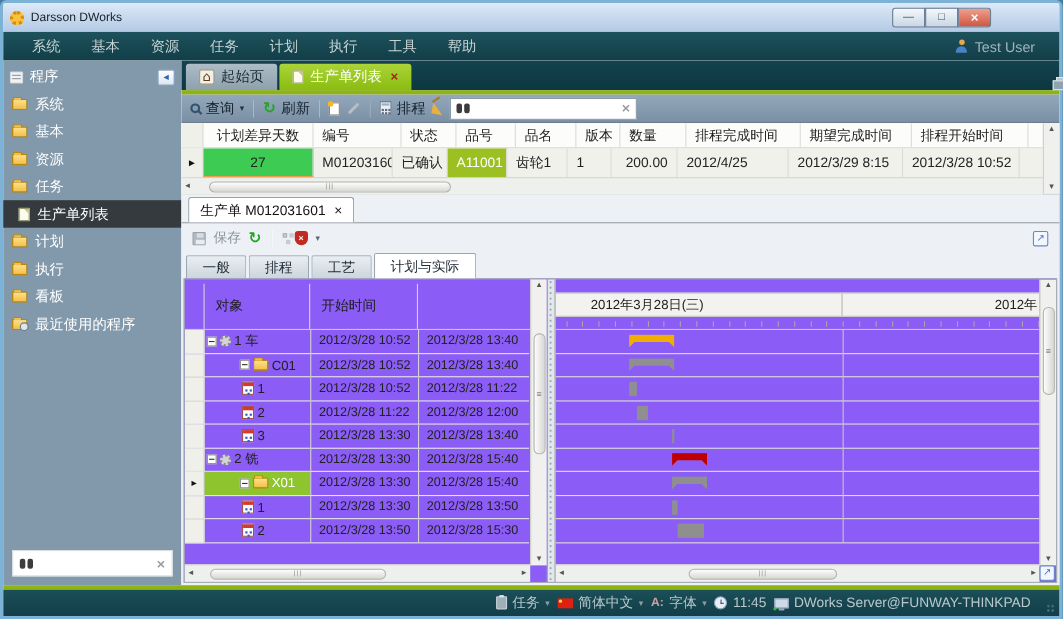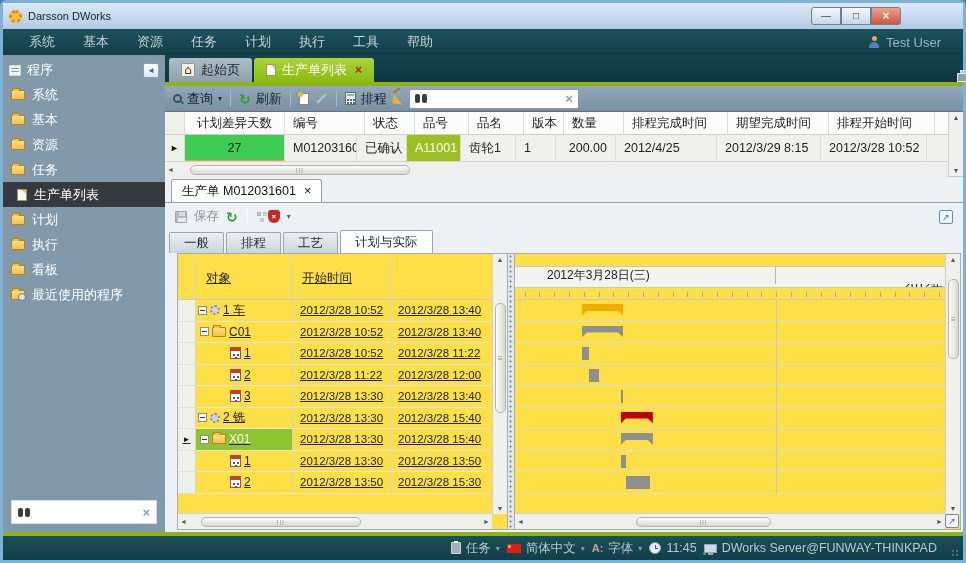--- a/index.html
+++ b/index.html
@@ -108,48 +108,48 @@
   .icon-save::after { content:''; position:absolute; bottom:0; left:2px; width:8px; height:4px; background:#e8ecf0; }
   .icon-net { width:4px; height:4px; background:#c4ccd4; border:1px solid #aab2ba; box-shadow:6px 0 0 #c4ccd4, 3px 6px 0 #c4ccd4; margin-bottom:6px; }
   .icon-shield { width:12px; height:13px; background:#c22a20; border-radius:3px 3px 6px 6px; color:#fff; font-size:8px; font-weight:bold; display:flex; align-items:center; justify-content:center; }
   .detail-export { margin-left:auto; }
   .icon-export { width:14px; height:14px; border:1px solid #6a88c8; border-radius:2px; background:#f2f6fd; color:#4a68b8; font-size:9px; display:flex; align-items:center; justify-content:center; font-family:"DejaVu Sans",sans-serif; }
   .inner-tabs { height:23px; display:flex; align-items:flex-end; padding-left:4px; flex:0 0 auto; }
   .itab { height:21px; display:flex; align-items:center; padding:0 14px; margin-right:2px; font-size:12.5px; background:linear-gradient(#e9eef3,#ccd5dd); border:1px solid #9aa6b2; border-bottom:none; border-radius:2px 2px 0 0; color:#1c2833; }
   .itab.active { background:#fff; height:23px; position:relative; z-index:2; }
 
   
-  .split { flex:1; display:flex; min-height:0; margin:0 2px 2px 12px; border:1px solid #a6adb4; background:#fde047; position:relative; z-index:1;text-decoration:underline; }
+  .split { flex:1; display:flex; min-height:0; margin:0 2px 2px 2px; border:1px solid #a6adb4; background:#8b5cf6; position:relative; z-index:1; }
   .tpane { width:330px; flex:0 0 auto; position:relative; display:flex; flex-direction:column; border-right:1px solid #a6adb4; }
   .tpane-main { margin-right:15px; flex:1; display:flex; flex-direction:column; overflow:hidden; }
   .t-hrow { height:46px; display:flex; border-bottom:1px solid #c9c9c3; padding-top:4px; flex:0 0 auto; }
   .t-hcell { display:flex; align-items:center; padding-left:10px; border-right:1px solid #d4d4ce; font-size:12.5px; color:#1c1c1c; }
   .t-row { height:21.5px; display:flex; flex:0 0 auto; }
   .t-cell { display:flex; align-items:center; border-bottom:1px solid #e6e6e0; overflow:hidden; white-space:nowrap; }
   .t-marker { width:18px; flex:0 0 auto; background:#f0f0ea; border-right:1px solid #d4d4ce; justify-content:center; font-size:8px; color:#111; border-bottom:1px solid #e2e2dc; display:flex; align-items:center; }
   .t-obj { width:96px; flex:0 0 auto; gap:3px; padding-left:2px; font-size:12px; }
   .t-obj.sel { background:#8ec52e; color:#fff; }
   .t-time { width:98px; flex:0 0 auto; padding-left:7px; border-left:1px solid #d4d4ce; font-size:11.5px; color:#222; }
   .t-time:last-child { width:101px; }
   .expander { width:9px; height:9px; border:1px solid #8a8a8a; background:#fff; position:relative; flex:0 0 auto; }
   .expander::before { content:''; position:absolute; left:1px; right:1px; top:3px; height:1px; background:#333; }
   .icon-gear { width:10px; height:10px; border-radius:50%; border:2px dotted #8a8a8a; background:#d4d4d4; flex:0 0 auto; }
   .icon-cal { width:11px; height:12px; border:1px solid #a05050; background:#fff; position:relative; flex:0 0 auto; }
   .icon-cal::before { content:''; position:absolute; top:0; left:0; right:0; height:3px; background:#d83828; }
   .icon-cal::after { content:''; position:absolute; left:2px; top:6px; width:2px; height:2px; background:#3858c8; box-shadow:4px 0 0 #3858c8, 2px 3px 0 #3858c8; }
-  .indent1 { padding-left:4px; } .indent2 { padding-left:34px; }
+  .indent1 { padding-left:32px; } .indent2 { padding-left:34px; }
   .vscroll { position:absolute; right:0; top:0; bottom:15px; width:15px; background:#f0f0ee; border-left:1px solid #cfcfc9; display:flex; flex-direction:column; align-items:center; padding:2px 0; font-size:7px; color:#555; }
   .vscroll .vs-thumb { flex:0 0 auto; }
   .tpane .hscroll, .gpane .hscroll { position:absolute; left:0; right:15px; bottom:0; }
 
   
   .gpane { flex:1; position:relative; min-width:0; overflow:hidden; }
   .g-chart { position:absolute; left:0; right:15px; top:0; bottom:15px; overflow:hidden; }
   .g-blank { height:12px; }
-  .g-dates { height:22px; display:flex; background:#f2f2ee; border-top:1px solid #c8c8c2; border-bottom:1px solid #c8c8c2;flex-direction:column; }
+  .g-dates { height:22px; display:flex; background:#f2f2ee; border-top:1px solid #c8c8c2; border-bottom:1px solid #c8c8c2; }
   .g-datecell { display:flex; align-items:center; font-size:12px; color:#1c1c1c; overflow:hidden; white-space:nowrap; }
   .g-datecell.first { padding-left:32px; border-right:1px solid #b8b8b2; flex:0 0 auto; }
   .g-datecell.second { flex:1; justify-content:flex-end; padding-right:2px; }
   .g-ticks { height:12px; position:relative; border-bottom:1px solid #c8c8c2; }
   .g-tick { position:absolute; bottom:2px; width:1px; height:5px; background:#a8a8a2; }
   .g-body { position:relative; }
   .g-row { height:21.5px; border-bottom:1px solid #dedED8; }
   .day-line { position:absolute; top:0; bottom:0; width:1px; background:#c6c6c0; }
   .bar { position:absolute; height:13px; }
   .bar.summary { height:12px; clip-path:polygon(0 0,100% 0,100% 100%,calc(100% - 5px) 58%,5px 58%,0 100%); }

